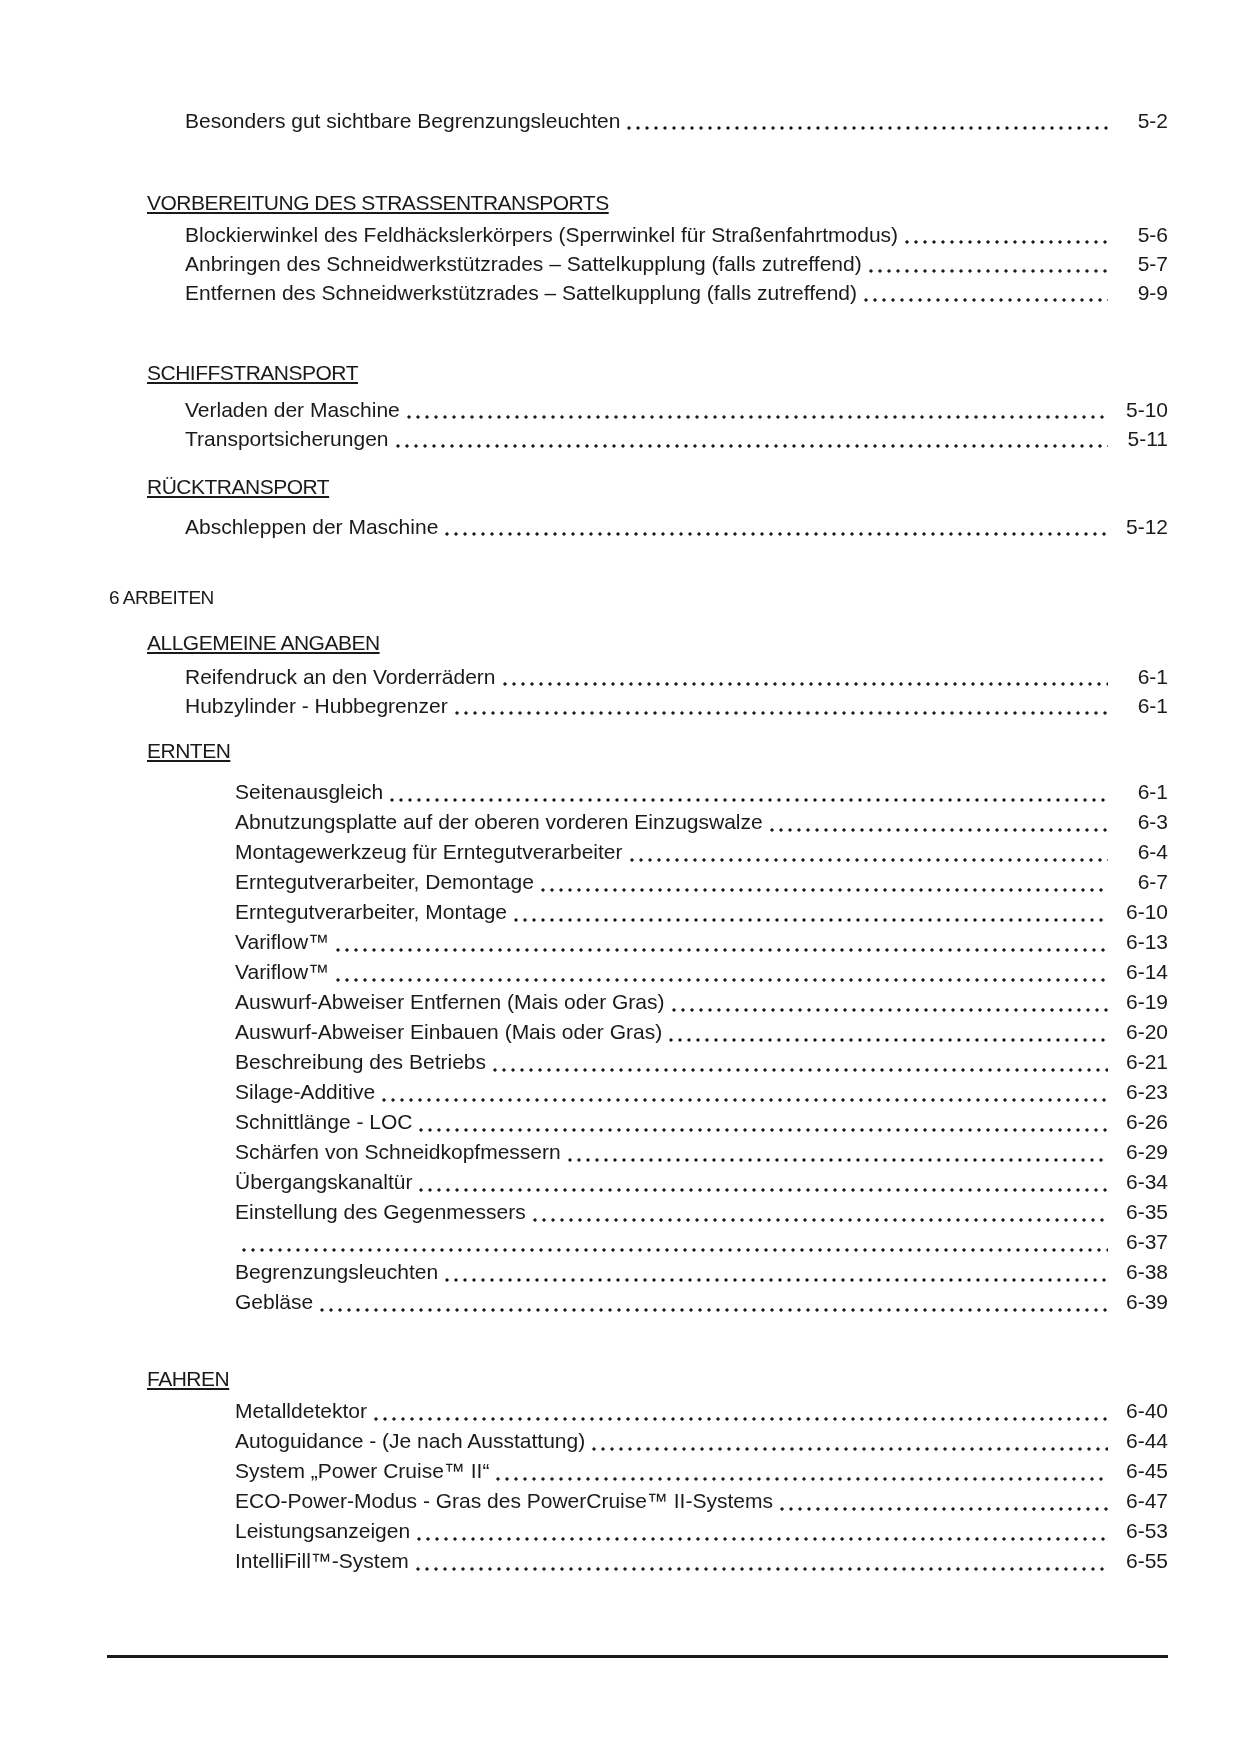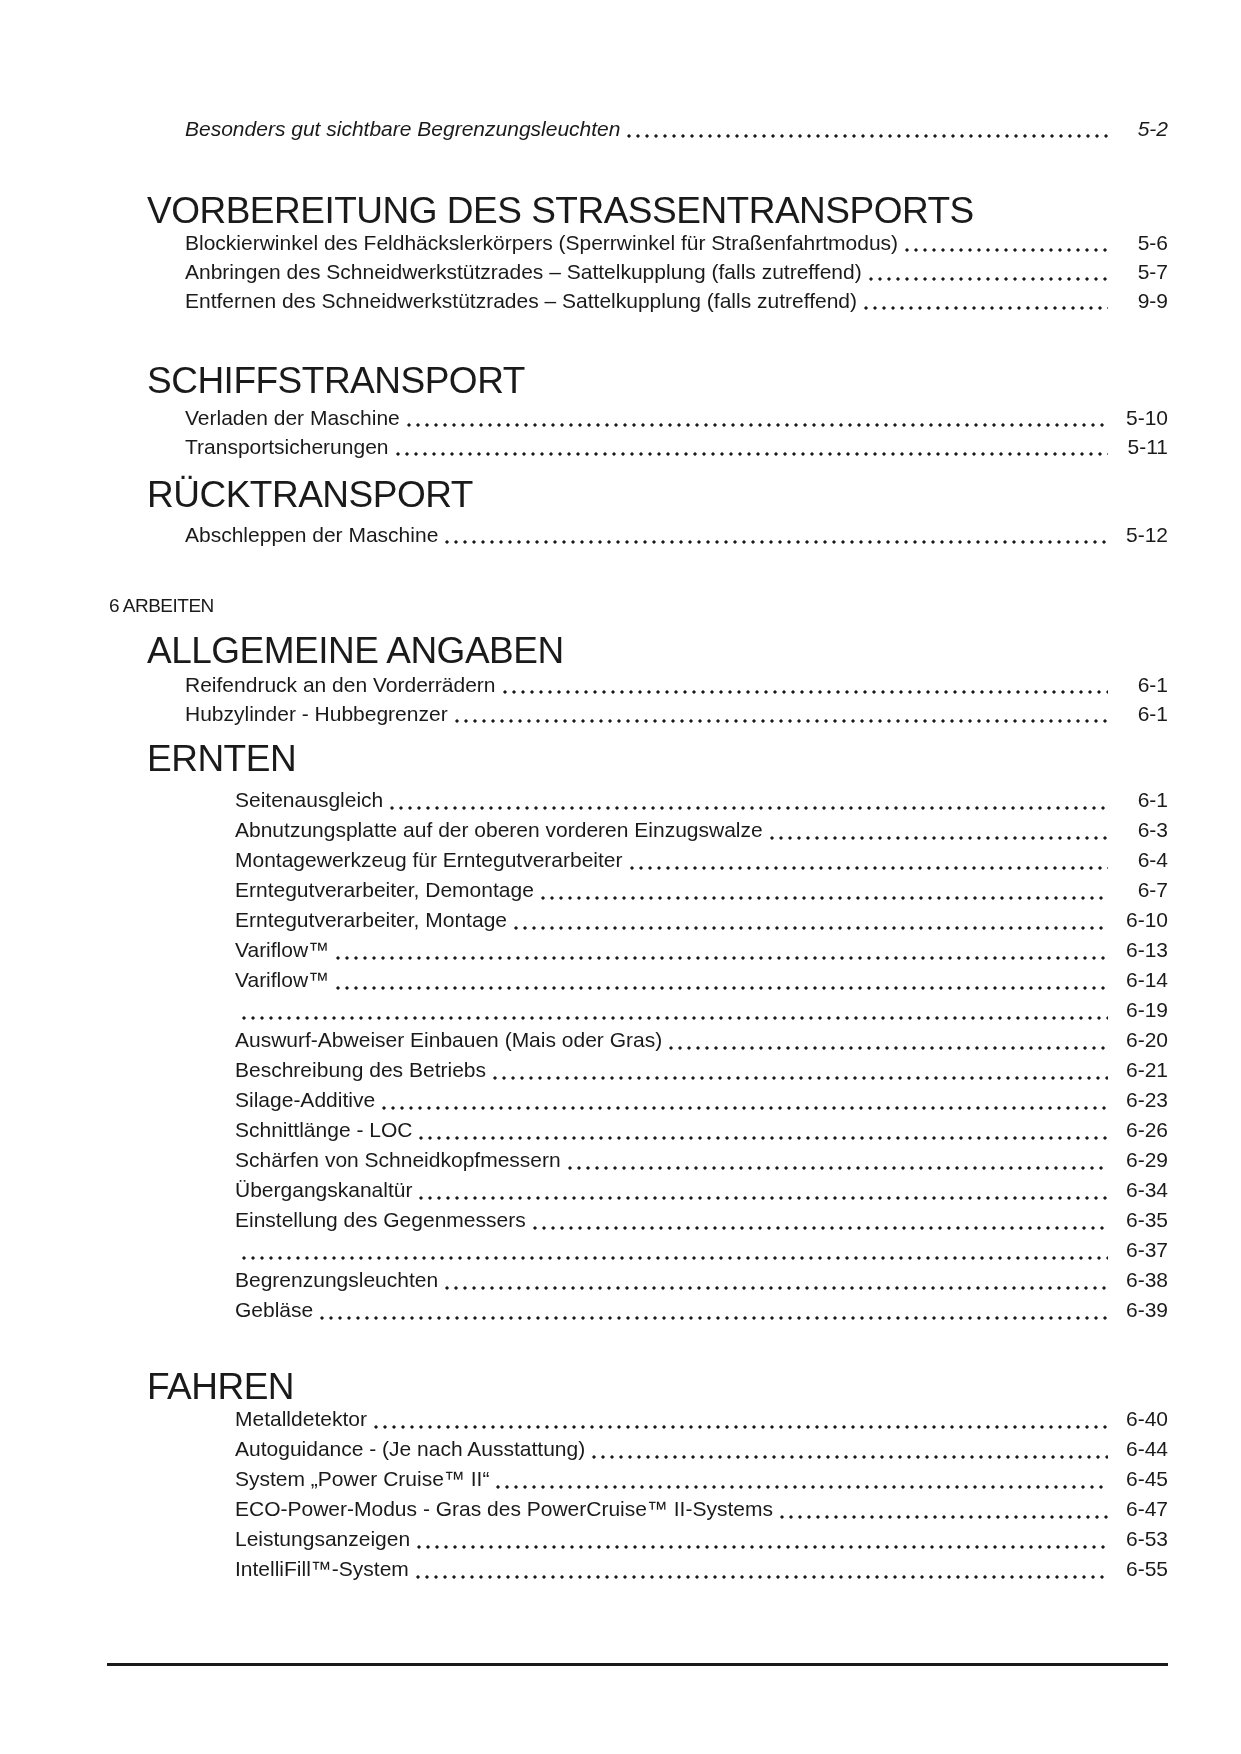--- a/index.html
+++ b/index.html
@@ -17,21 +17,21 @@
     color: #1a1a1a;
   }
   #toc {
     position: absolute;
     left: 107px;
     top: 0;
     width: 1061px;
     padding-top: 106px;
   }
   
-  #toc > :nth-child(1)  { margin-top: 8px; font-style: italic; }
+  #toc > :nth-child(1)  { margin-top: 0; }
   #toc > :nth-child(2)  { margin-top: 52px; }
   #toc > :nth-child(3)  { margin-top: 1px; }
   #toc > :nth-child(4)  { margin-top: 50px; }
   #toc > :nth-child(5)  { margin-top: 6px; }
   #toc > :nth-child(6)  { margin-top: 18px; }
   #toc > :nth-child(7)  { margin-top: 9px; }
   #toc > :nth-child(8)  { margin-top: 41px; }
   #toc > :nth-child(9)  { margin-top: 13px; }
   #toc > :nth-child(10) { margin-top: 3px; }
   #toc > :nth-child(11) { margin-top: 15px; }
@@ -41,25 +41,26 @@
   #toc > :nth-child(15) { margin-top: 79px; }
 
   .chap-heading {
     font-size: 19px;
     line-height: 32px;
     letter-spacing: -0.5px;
     padding-left: 2px;
     white-space: nowrap;
   }
   .sec-heading {
-    font-size: 37px;
+    font-size: 21px;
     line-height: 32px;
     letter-spacing: -0.5px;
     padding-left: 40px;
     white-space: nowrap;
+    text-decoration: underline;
   }
   .row {
     display: flex;
     align-items: stretch;
     font-size: 21px;
     white-space: nowrap;
   }
   .row.lvl-a { padding-left: 78px;  height: 29px; line-height: 29px; }
   .row.lvl-b { padding-left: 128px; height: 30px; line-height: 30px; }
   .row .title {
@@ -179,20 +180,21 @@
           <span class="title">Variflow™</span>
           <span class="leader"></span>
           <span class="pagenum">6-13</span>
         </div>
         <div class="row lvl-b">
           <span class="title">Variflow™</span>
           <span class="leader"></span>
           <span class="pagenum">6-14</span>
         </div>
         <div class="row lvl-b">
+          <span class="title">Auswurf-Abweiser Entfernen (Mais oder Gras)</span>
           <span class="leader"></span>
           <span class="pagenum">6-19</span>
         </div>
         <div class="row lvl-b">
           <span class="title">Auswurf-Abweiser Einbauen (Mais oder Gras)</span>
           <span class="leader"></span>
           <span class="pagenum">6-20</span>
         </div>
         <div class="row lvl-b">
           <span class="title">Beschreibung des Betriebs</span>

